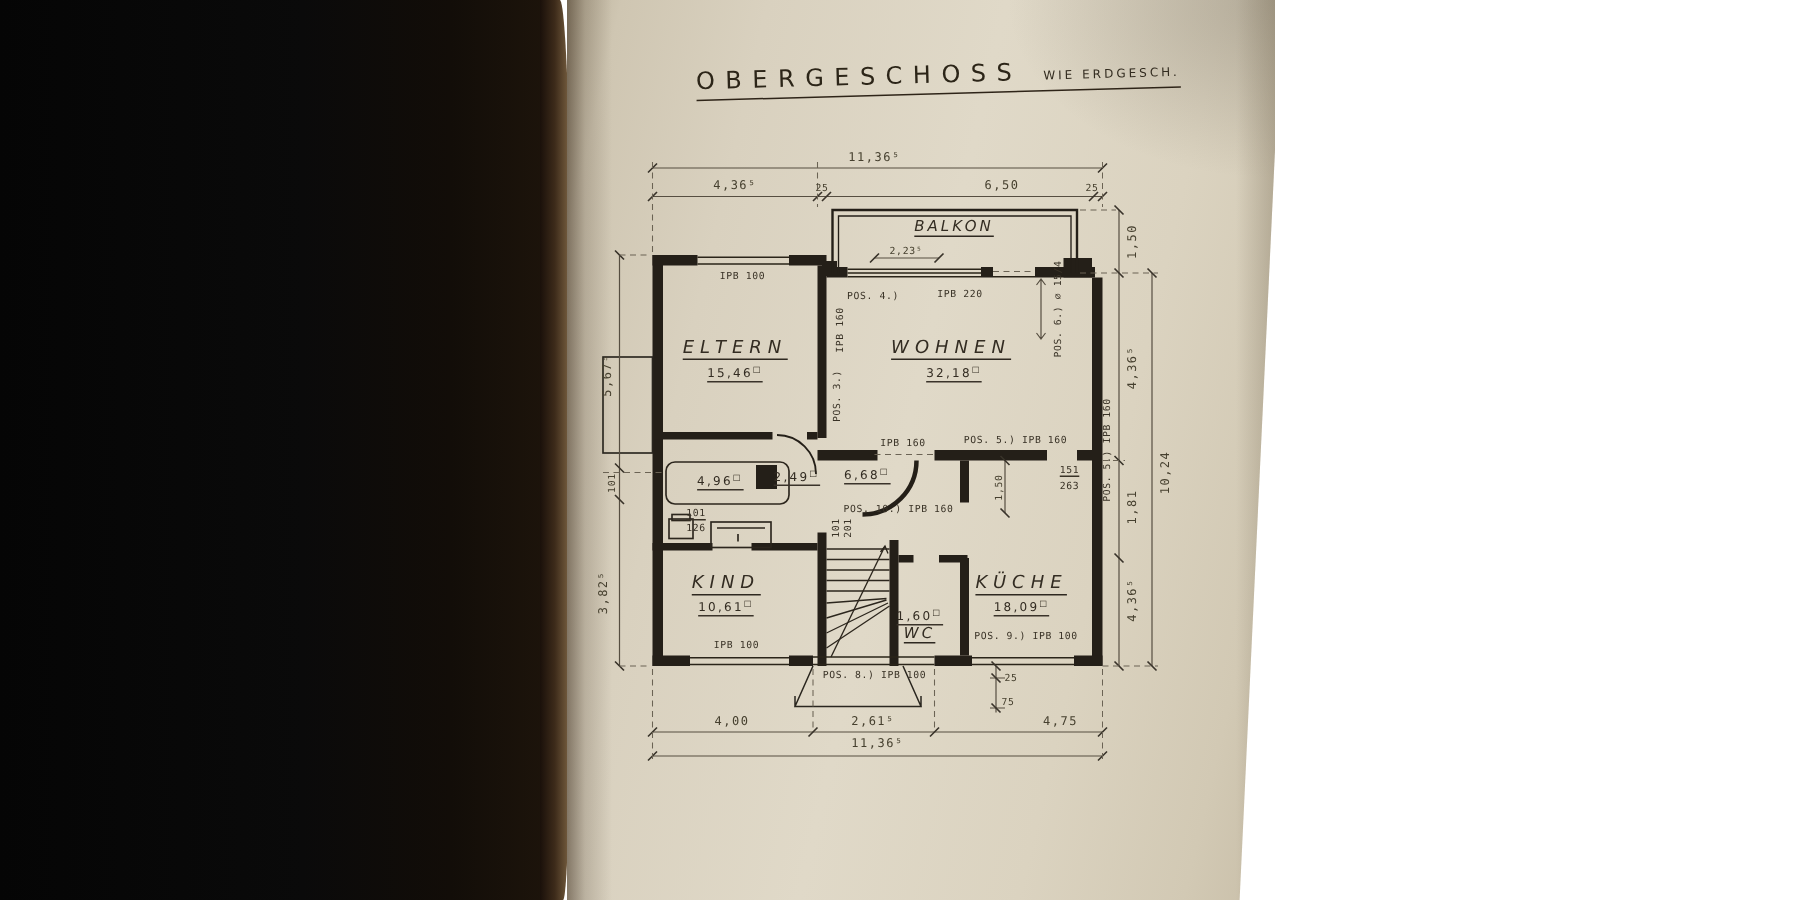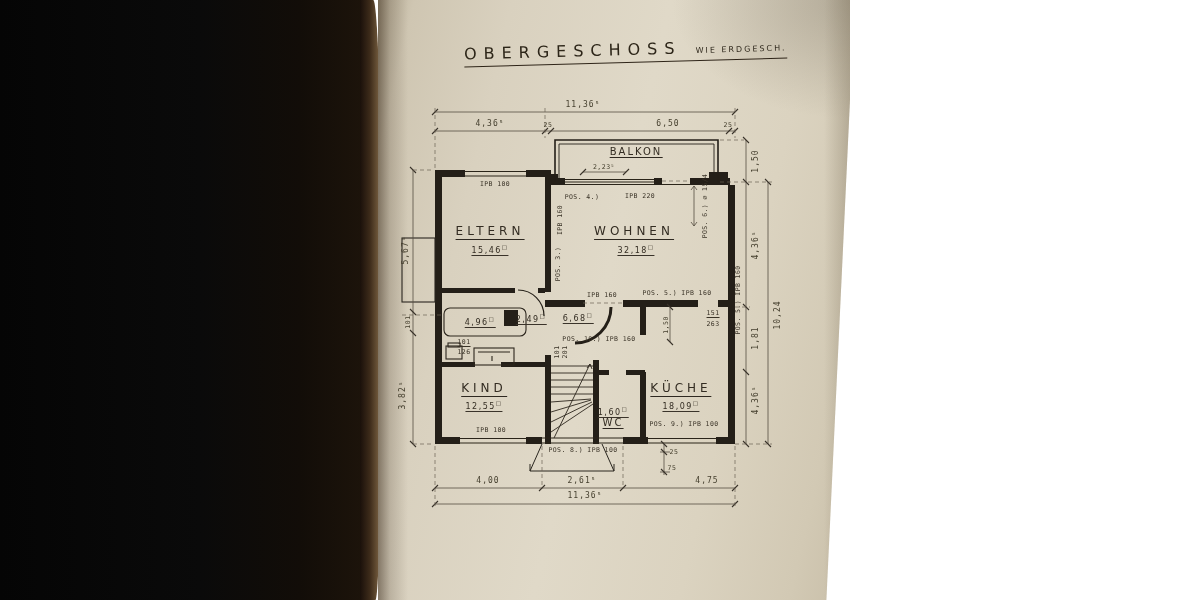--- a/index.html
+++ b/index.html
@@ -20,22 +20,22 @@
   .paper .corner-shade{position:absolute;right:0;top:0;width:180px;height:120px;
     background:radial-gradient(ellipse at 100% 0,rgba(105,96,80,.35),rgba(105,96,80,0) 70%);}
   .plan-svg{position:absolute;left:0;top:0;}
   .t{position:absolute;white-space:nowrap;color:#332c22;z-index:3;}
   .c{transform:translate(-50%,0);}
   .rotc{transform:translate(-50%,-50%) rotate(-90deg);}
   .title-wrap{position:absolute;left:86px;top:40px;display:flex;align-items:flex-end;gap:14px;
     border-bottom:1.6px solid #2e2418;padding-bottom:3px;transform:rotate(-1.6deg);z-index:3;}
   .title-main{font-size:16px;letter-spacing:7px;color:#2c2518;}
   .title-sub{font-size:8px;letter-spacing:2px;color:#332c20;padding-bottom:2px;}
-  .room{font-size:12px;letter-spacing:4px;border-bottom:1.5px solid #2e2820;padding-bottom:1px;}
-  .room-sm{font-size:10px;letter-spacing:2px;border-bottom:1.2px solid #2e2820;}
+  .room{font-size:12px;letter-spacing:4px;border-bottom:1.5px solid #2e2820;padding-bottom:1px;font-style:italic;}
+  .room-sm{font-size:10px;letter-spacing:2px;border-bottom:1.2px solid #2e2820;font-style:italic;}
   .area{font-size:8px;letter-spacing:1.5px;border-bottom:1px solid #3a332a;}
   .area sup,.dim sup{font-size:5.5px;}
   .dim{font-size:8px;letter-spacing:1px;color:#46402f;font-family:"DejaVu Sans Mono",monospace;}
   .dim-sm{font-size:6.5px;letter-spacing:.5px;color:#46402f;font-family:"DejaVu Sans Mono",monospace;}
   .ann{font-size:6.5px;letter-spacing:.4px;color:#393226;font-family:"DejaVu Sans Mono",monospace;}
   .ann-u{border-bottom:.8px solid #393226;}
 </style>
 </head>
 <body>
 
@@ -161,21 +161,21 @@
 
     <span class="t c room-sm" style="left:258px;top:146px;">BALKON</span>
     <span class="t c room" style="left:112px;top:224px;">ELTERN</span>
     <span class="t c area" style="left:112px;top:244px;"><span>15,46</span><sup>□</sup></span>
     <span class="t c room" style="left:256px;top:224px;">WOHNEN</span>
     <span class="t c area" style="left:258px;top:244px;"><span>32,18</span><sup>□</sup></span>
     <span class="t c area" style="left:102px;top:316px;"><span>4,96</span><sup>□</sup></span>
     <span class="t c area" style="left:153px;top:313px;"><span>2,49</span><sup>□</sup></span>
     <span class="t c area" style="left:200px;top:312px;"><span>6,68</span><sup>□</sup></span>
     <span class="t c room" style="left:106px;top:381px;">KIND</span>
-    <span class="t c area" style="left:106px;top:400px;"><span>12,55</span><sup>□</sup></span>
+    <span class="t c area" style="left:106px;top:400px;"><span>10,61</span><sup>□</sup></span>
     <span class="t c room-sm" style="left:235px;top:369px;margin-top:48px;">WC</span>
     <span class="t c area" style="left:235px;top:406px;"><span>1,60</span><sup>□</sup></span>
     <span class="t c room" style="left:303px;top:381px;">KÜCHE</span>
     <span class="t c area" style="left:303px;top:400px;"><span>18,09</span><sup>□</sup></span>
 
     <span class="t c dim" style="left:205px;top:100px;">11,36⁵</span>
     <span class="t c dim" style="left:112px;top:119px;">4,36⁵</span>
     <span class="t c dim-sm" style="left:170px;top:121px;">25</span>
     <span class="t c dim" style="left:258px;top:119px;margin-left:32px;">6,50</span>
     <span class="t c dim-sm" style="left:350px;top:121px;">25</span>

